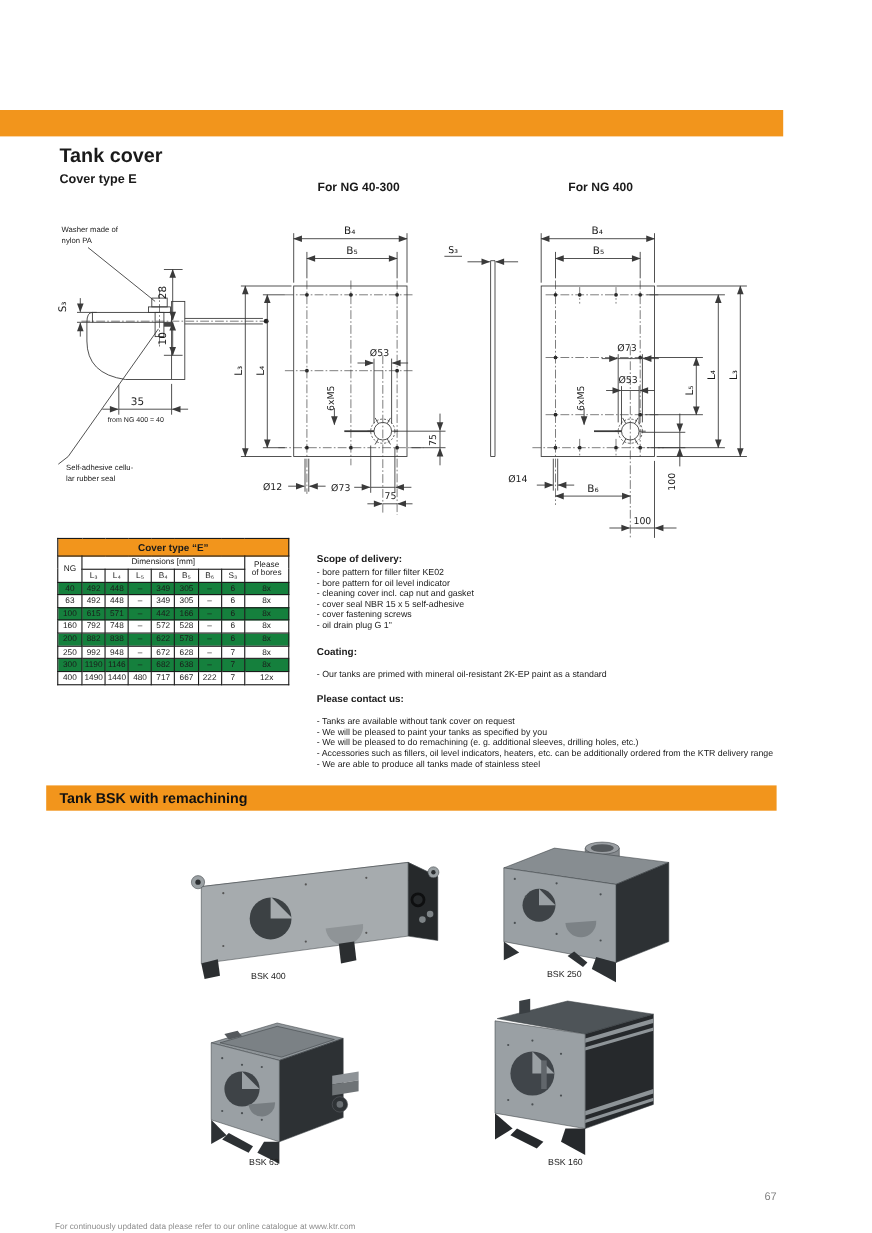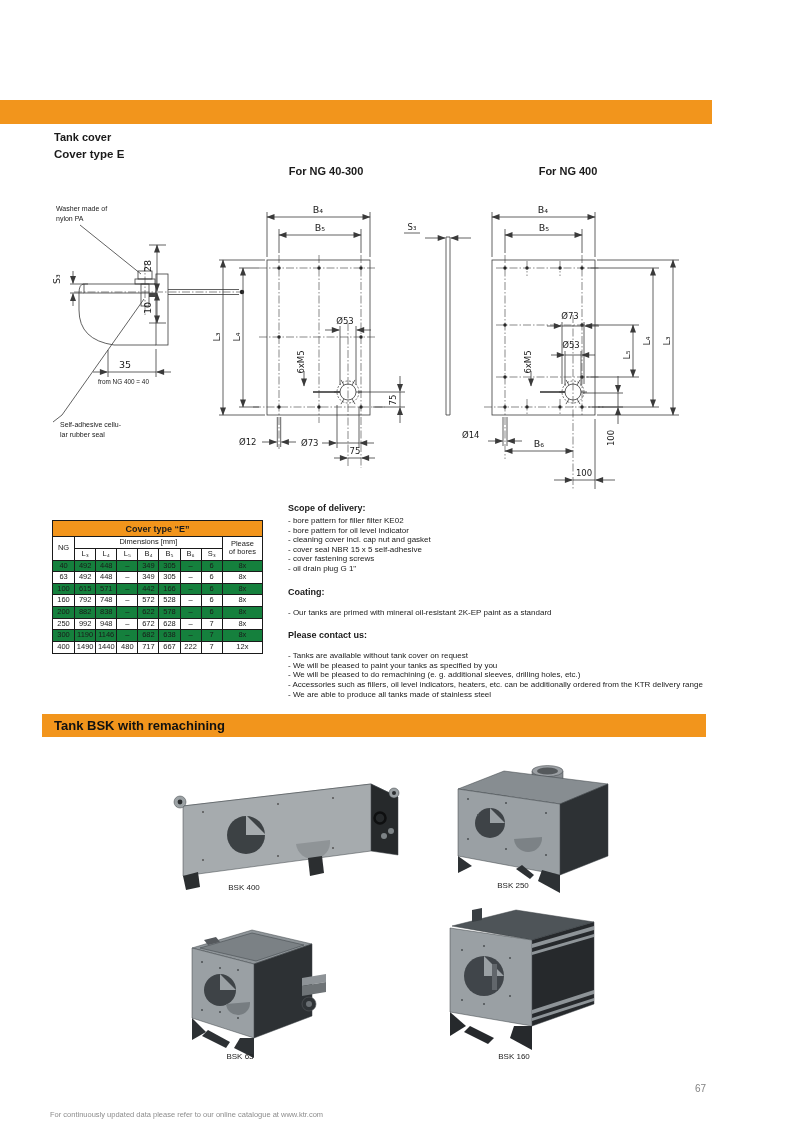--- a/index.html
+++ b/index.html
@@ -1,39 +1,39 @@
 <!DOCTYPE html>
 <html><head>
 <meta charset="utf-8">
 <style>
   html,body{margin:0;padding:0;background:#fff;}
   .page{position:relative;width:793px;height:1121px;background:#fff;overflow:hidden;
         font-family:"Liberation Sans","DejaVu Sans",sans-serif;color:#1a1a1a;}
   .topbar{position:absolute;left:0;top:100px;width:712px;height:24px;background:#F2951C;}
   .hdr{position:absolute;left:54px;top:131px;}
-  .h1{font-size:11px;font-weight:bold;}
+  .h1{font-size:18px;font-weight:bold;}
   .h2{font-size:11.5px;font-weight:bold;margin-top:5px;}
   .dtitle{position:absolute;top:165px;width:160px;text-align:center;font-size:11px;font-weight:bold;}
-  .t-mid{left:246px;} .t-right{left:488px;}
+  .t-mid{left:246px;} .t-right{left:466px;}
 
   svg{position:absolute;overflow:visible;}
   .svg-detail{left:40px;top:200px;}
   .svg-mid{left:215px;top:195px;}
   .svg-right{left:400px;top:195px;}
   .ln{stroke:#3a3a3a;stroke-width:0.8;fill:none;}
   .thk{stroke:#3a3a3a;stroke-width:1.6;fill:none;}
   .cl{stroke:#3a3a3a;stroke-width:0.6;fill:none;stroke-dasharray:8 2 1.5 2;}
   .dsh{stroke:#3a3a3a;stroke-width:0.7;fill:none;stroke-dasharray:2 1.5;}
   .dt{font-family:"DejaVu Sans",sans-serif;font-size:9.5px;fill:#1a1a1a;}
   .dsm{font-size:8.5px;}
   .nts{font-family:"Liberation Sans",sans-serif;font-size:7px;fill:#1a1a1a;}
   .ntx{font-family:"Liberation Sans",sans-serif;font-size:6.4px;fill:#1a1a1a;}
   .dot{fill:#222;stroke:none;}
 
-  table.spec{position:absolute;left:52px;top:520px;width:211px;border-collapse:collapse;table-layout:fixed;}
+  table.spec{position:absolute;left:52px;top:489px;width:211px;border-collapse:collapse;table-layout:fixed;}
   table.spec td{border:1px solid #1a1a1a;font-size:7.5px;text-align:center;padding:1px 0;line-height:1.15;}
   table.spec .t-title td{background:#F2951C;font-size:9px;font-weight:bold;padding:2.5px 0;}
   table.spec .shaded td{background:#15803d;}
   .c-ng{width:22px;} .c-d{width:21px;} .c-bores{width:40px;}
 
   .info{position:absolute;left:288px;top:503px;width:420px;}
   .ititle{font-size:9px;font-weight:bold;margin:0 0 3px 0;}
   .iitem{font-size:8px;line-height:9.6px;}
   .gap1{height:8px;} .gap2{height:13px;}
 

